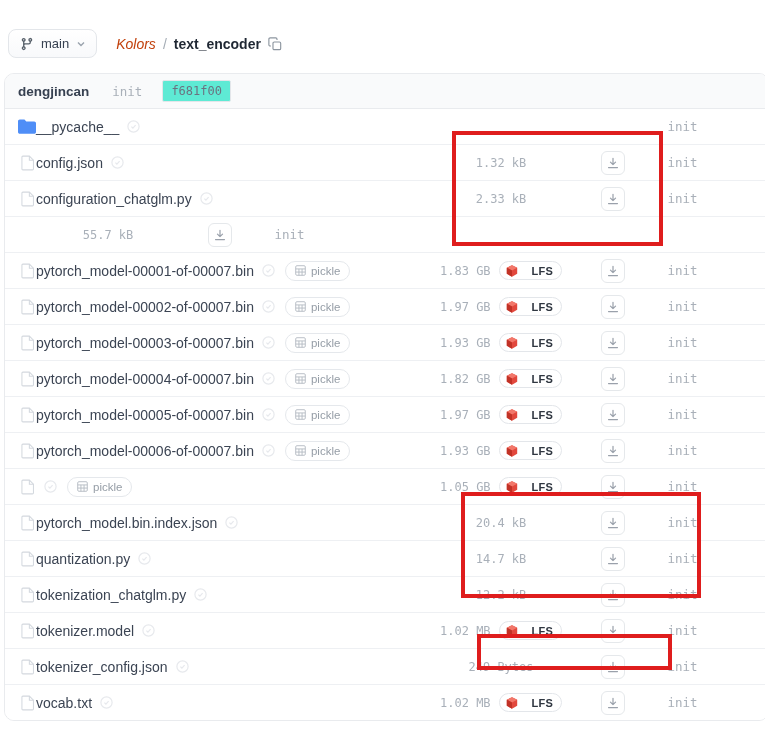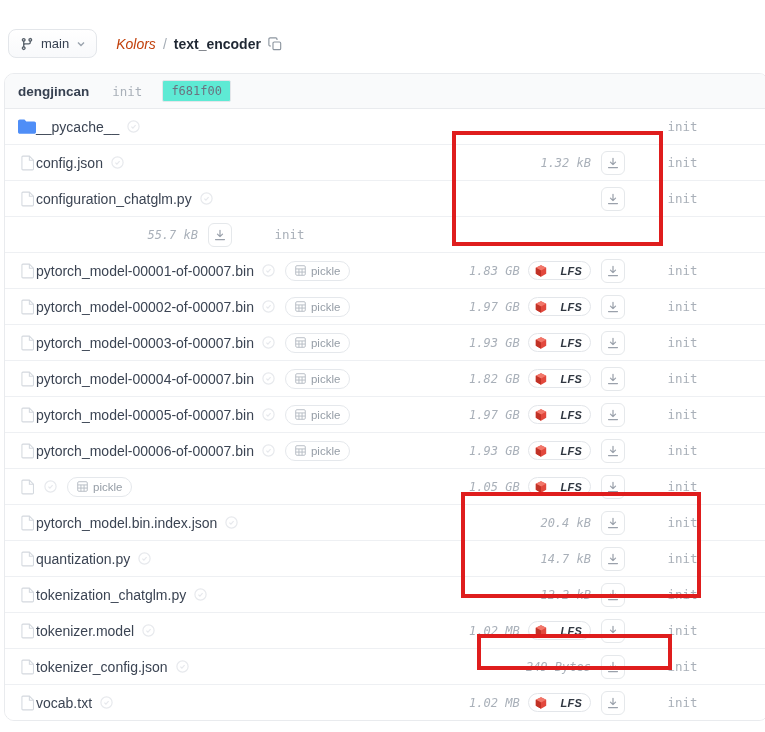--- a/index.html
+++ b/index.html
@@ -30,21 +30,21 @@
   
   .row{height:35px;display:flex;align-items:center;padding-left:13px;background:#fff;}
   .row + .row{border-top:1px solid #eef0f3;}
   .left{display:flex;align-items:center;flex:1;min-width:0;}
   .ficon{display:inline-flex;width:18px;justify-content:center;}
   .fname{font-size:14px;color:#3b4453;text-decoration:none;margin-left:0;white-space:nowrap;}
   .info{display:inline-flex;margin-left:8px;}
   .pickle{display:inline-flex;align-items:center;gap:5px;margin-left:10px;
       border:1px solid #e5e8ec;border-radius:999px;padding:3px 9px;background:#fff;
       font-size:11.5px;color:#959da6;cursor:pointer;justify-content:space-between;}
-  .meta{display:flex;align-items:center;justify-content:flex-end;width:180px;flex:0 0 auto;font-style:italic;}
+  .meta{display:flex;align-items:center;justify-content:center;width:180px;flex:0 0 auto;}
   .size{font-family:"DejaVu Sans Mono",monospace;font-size:12px;color:#a9b0b9;white-space:nowrap;}
   .lfs{display:inline-flex;align-items:center;gap:14px;margin-left:8px;
       border:1px solid #e3e6ea;border-radius:999px;padding:2.5px 8px 2.5px 6px;background:#fff;}
   .lfs b{font-size:11px;color:#2f3640;letter-spacing:.2px;}
   .dl{width:24px;height:24px;box-sizing:border-box;margin:0 5px 0 10px;flex:0 0 auto;
       display:inline-flex;align-items:center;justify-content:center;
       background:#fff;border:1px solid #e5e8eb;border-radius:6px;cursor:pointer;padding:0;}
   .initcell{font-family:"DejaVu Sans Mono",monospace;font-size:12.5px;color:#a9b0b9;
       width:105px;flex:0 0 auto;text-align:center;margin-right:33px;text-decoration:none;}
   
@@ -160,20 +160,24 @@
       </span>
       <a class="fname" href="#">configuration_chatglm.py</a>
       <span class="info">
         <svg width="13" height="13" viewBox="0 0 13 13" fill="none" stroke="#e7e9ed" stroke-width="1.2">
                 <circle cx="6.5" cy="6.5" r="5.6"></circle>
                 <path d="M4.4 6.7l1.5 1.5 2.7-3"></path>
               </svg>
       </span>
 
     </div>
+    <span class="meta">
+      <span class="size">2.33 kB</span>
+
+    </span>
     <button class="dl">
       <svg width="14" height="14" viewBox="0 0 16 16" fill="none" stroke="#9aa1ab" stroke-width="1.4" stroke-linecap="round" stroke-linejoin="round">
               <path d="M8 2.6v7.2M8 9.8L5.1 7M8 9.8L10.9 7"></path>
               <path d="M2.9 13.2h10.2"></path>
             </svg>
     </button>
     <a class="initcell" href="#">init</a>
   </div>
         <div class="row">
     <span class="meta">

